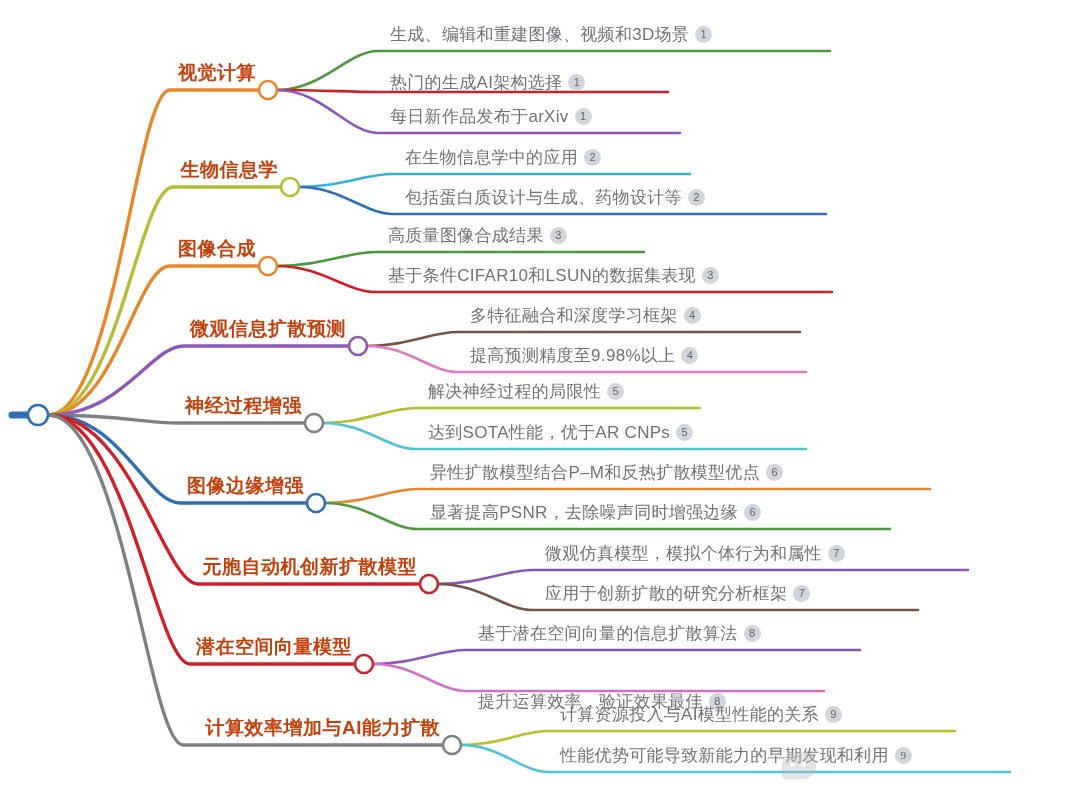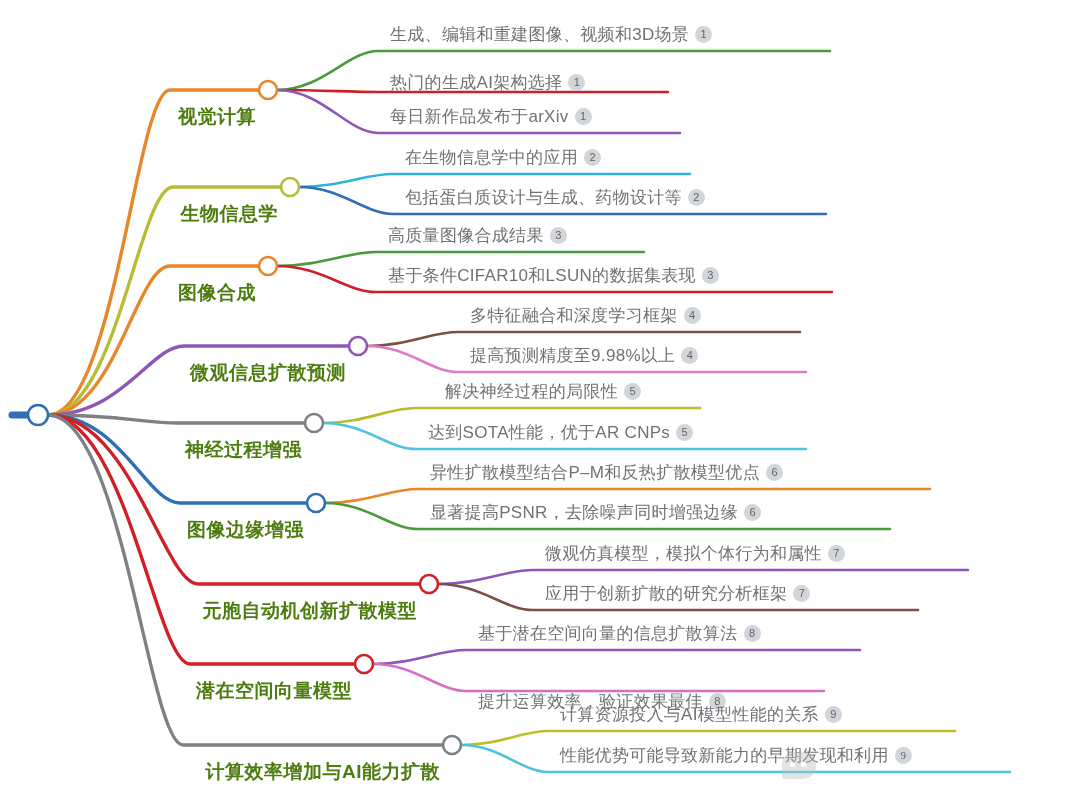--- a/index.html
+++ b/index.html
@@ -9,25 +9,24 @@
     font-family:"Liberation Sans","DejaVu Sans",sans-serif;
     overflow:hidden;
     position:relative;
   }
   #stage{position:relative;width:1080px;height:619px;}
   svg#wires{position:absolute;left:0;top:0;width:1080px;height:806px;}
   .branch-label{
     position:absolute;
     font-weight:bold;
     font-size:19px;
-    color:#4d7c0f;
+    color:#c2410c;
     white-space:nowrap;
     transform:translate(-100%,-100%);
     letter-spacing:0.5px;
-    margin-top:44px;
   }
   .leaf{
     position:absolute;
     white-space:nowrap;
     transform:translateY(-100%);
     display:flex;
     align-items:center;
     gap:6px;
   }
   .leaf-text{
@@ -147,21 +146,21 @@
       <div class="branch-label" style="left: 256px; top: 262px;">图像合成</div>
       <div class="leaf" style="left: 470px; top: 327px;">
         <span class="leaf-text">多特征融合和深度学习框架</span>
         <span class="badge">4</span>
       </div>
       <div class="leaf" style="left: 470px; top: 367px;">
         <span class="leaf-text">提高预测精度至9.98%以上</span>
         <span class="badge">4</span>
       </div>
       <div class="branch-label" style="left: 346px; top: 342px;">微观信息扩散预测</div>
-      <div class="leaf" style="left: 428px; top: 403px; margin-left: 17px;">
+      <div class="leaf" style="left: 428px; top: 403px;">
         <span class="leaf-text">解决神经过程的局限性</span>
         <span class="badge">5</span>
       </div>
       <div class="leaf" style="left: 428px; top: 444px;">
         <span class="leaf-text">达到SOTA性能，优于AR CNPs</span>
         <span class="badge">5</span>
       </div>
       <div class="branch-label" style="left: 302px; top: 419px;">神经过程增强</div>
       <div class="leaf" style="left: 430px; top: 484px;">
         <span class="leaf-text">异性扩散模型结合P–M和反热扩散模型优点</span>

